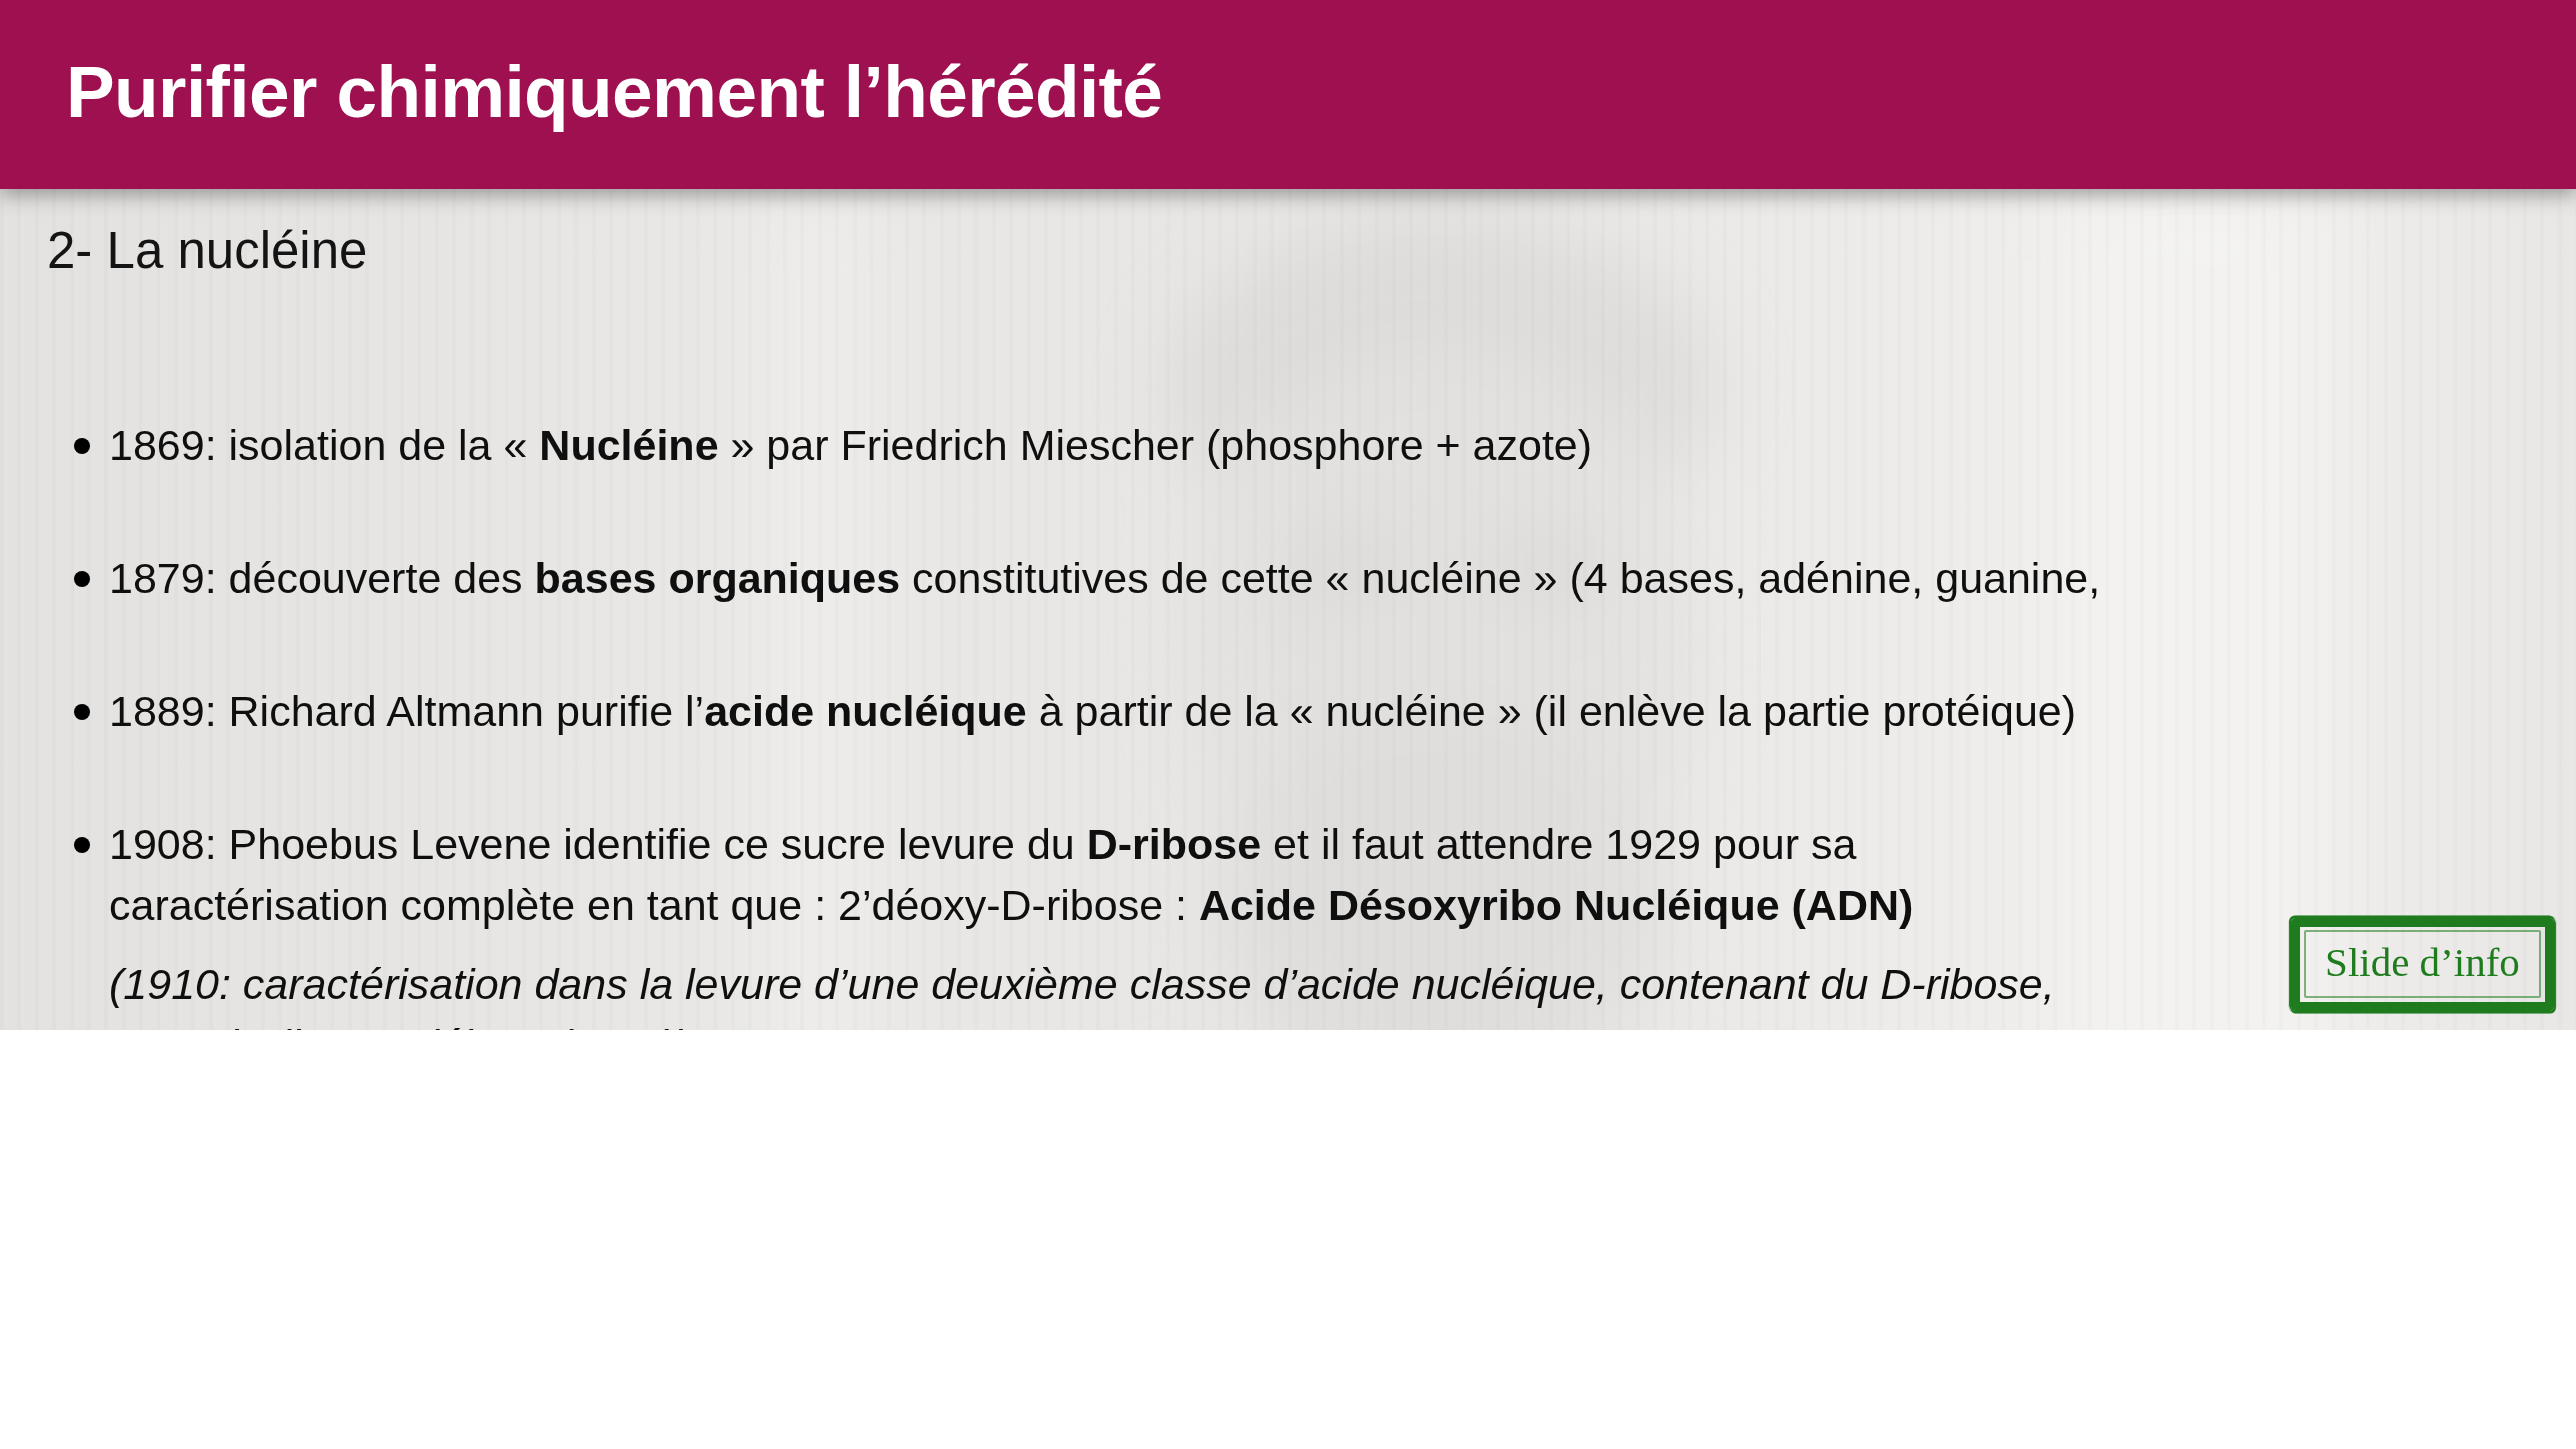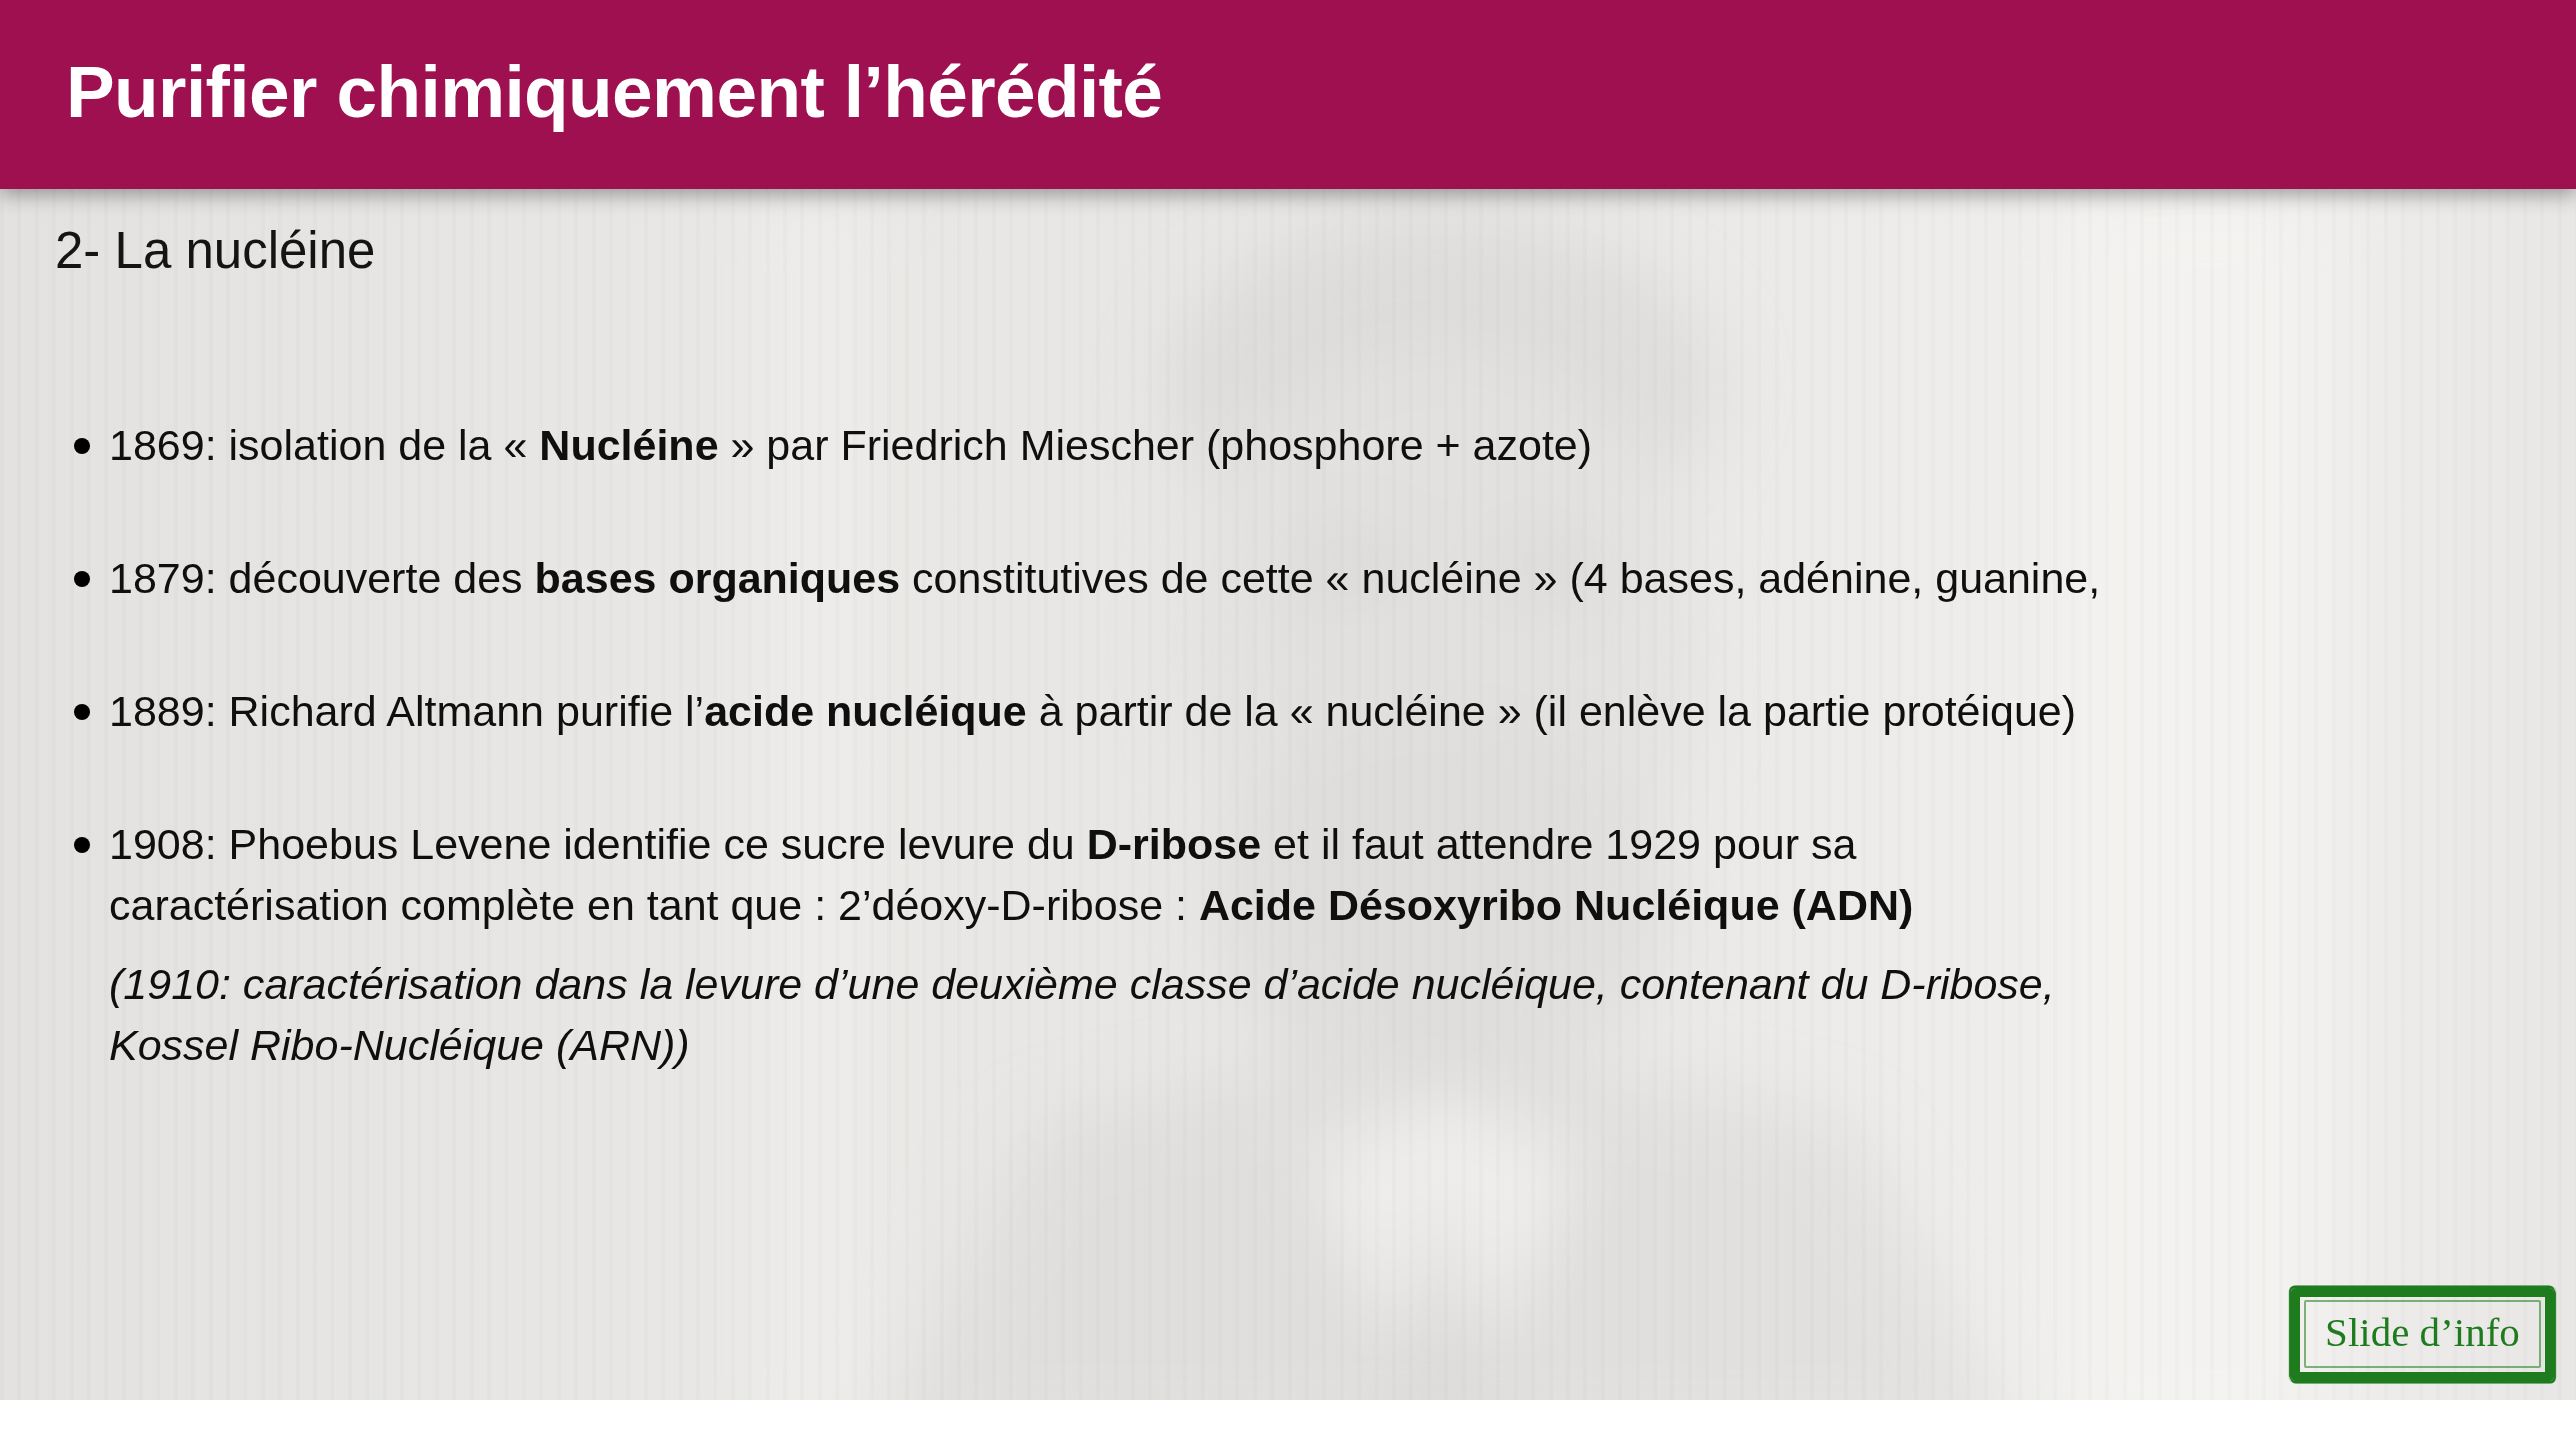--- a/index.html
+++ b/index.html
@@ -2,21 +2,21 @@
 <html style="font-size:10.3px"><head>
 <meta charset="utf-8">
 <style>
   html,body{margin:0;padding:0;}
   body{
     width:2576px;height:1449px;
     font-family:"Liberation Sans",sans-serif;
     -webkit-font-smoothing:antialiased;
   }
   .slide{
-    position:relative;width:2576px;height:1400px;overflow:hidden;
+    position:relative;width:2576px;height:1030px;overflow:hidden;
     background:linear-gradient(90deg,#e3e2e0 0%,#e9e8e6 30%,#e7e6e4 55%,#f1f0ee 86%,#e8e7e5 100%);
   }
   
   .slide::after{
     content:"";position:absolute;inset:0;pointer-events:none;
     background:repeating-linear-gradient(90deg,
       rgba(0,0,0,0.015) 0 3.9px, rgba(255,255,255,0.02) 3.9px 8.4px, rgba(0,0,0,0) 8.4px 17.4px);
   }
   .bg-portrait{
     position:absolute;left:0;top:0;width:2576px;height:1449px;pointer-events:none;
@@ -25,21 +25,21 @@
     position:absolute;left:0;top:0;width:2576px;height:189px;
     box-shadow:0 6.4px 18px rgba(60,60,60,.45);
     z-index:3;
   }
   .title{
     margin:0;padding:52px 0 0 66px;
     font-size:73px;font-weight:bold;letter-spacing:-0.6px;
     color:#ffffff;line-height:1.1;
   }
   .subtitle{
-    position:absolute;left:55px;top:222px;z-index:2;
+    position:absolute;left:47px;top:222px;z-index:2;
     font-size:51px;color:#141414;line-height:1.15;
   }
   .content{
     position:absolute;left:70px;top:415px;width:2447px;z-index:2;
     font-size:43px;line-height:61px;color:#0f0f0f;
   }
   ul.bullets{list-style:none;margin:0;padding:0;}
   ul.bullets li{
     position:relative;padding-left:39px;margin:0 0 72px 0;white-space:nowrap;
   }

